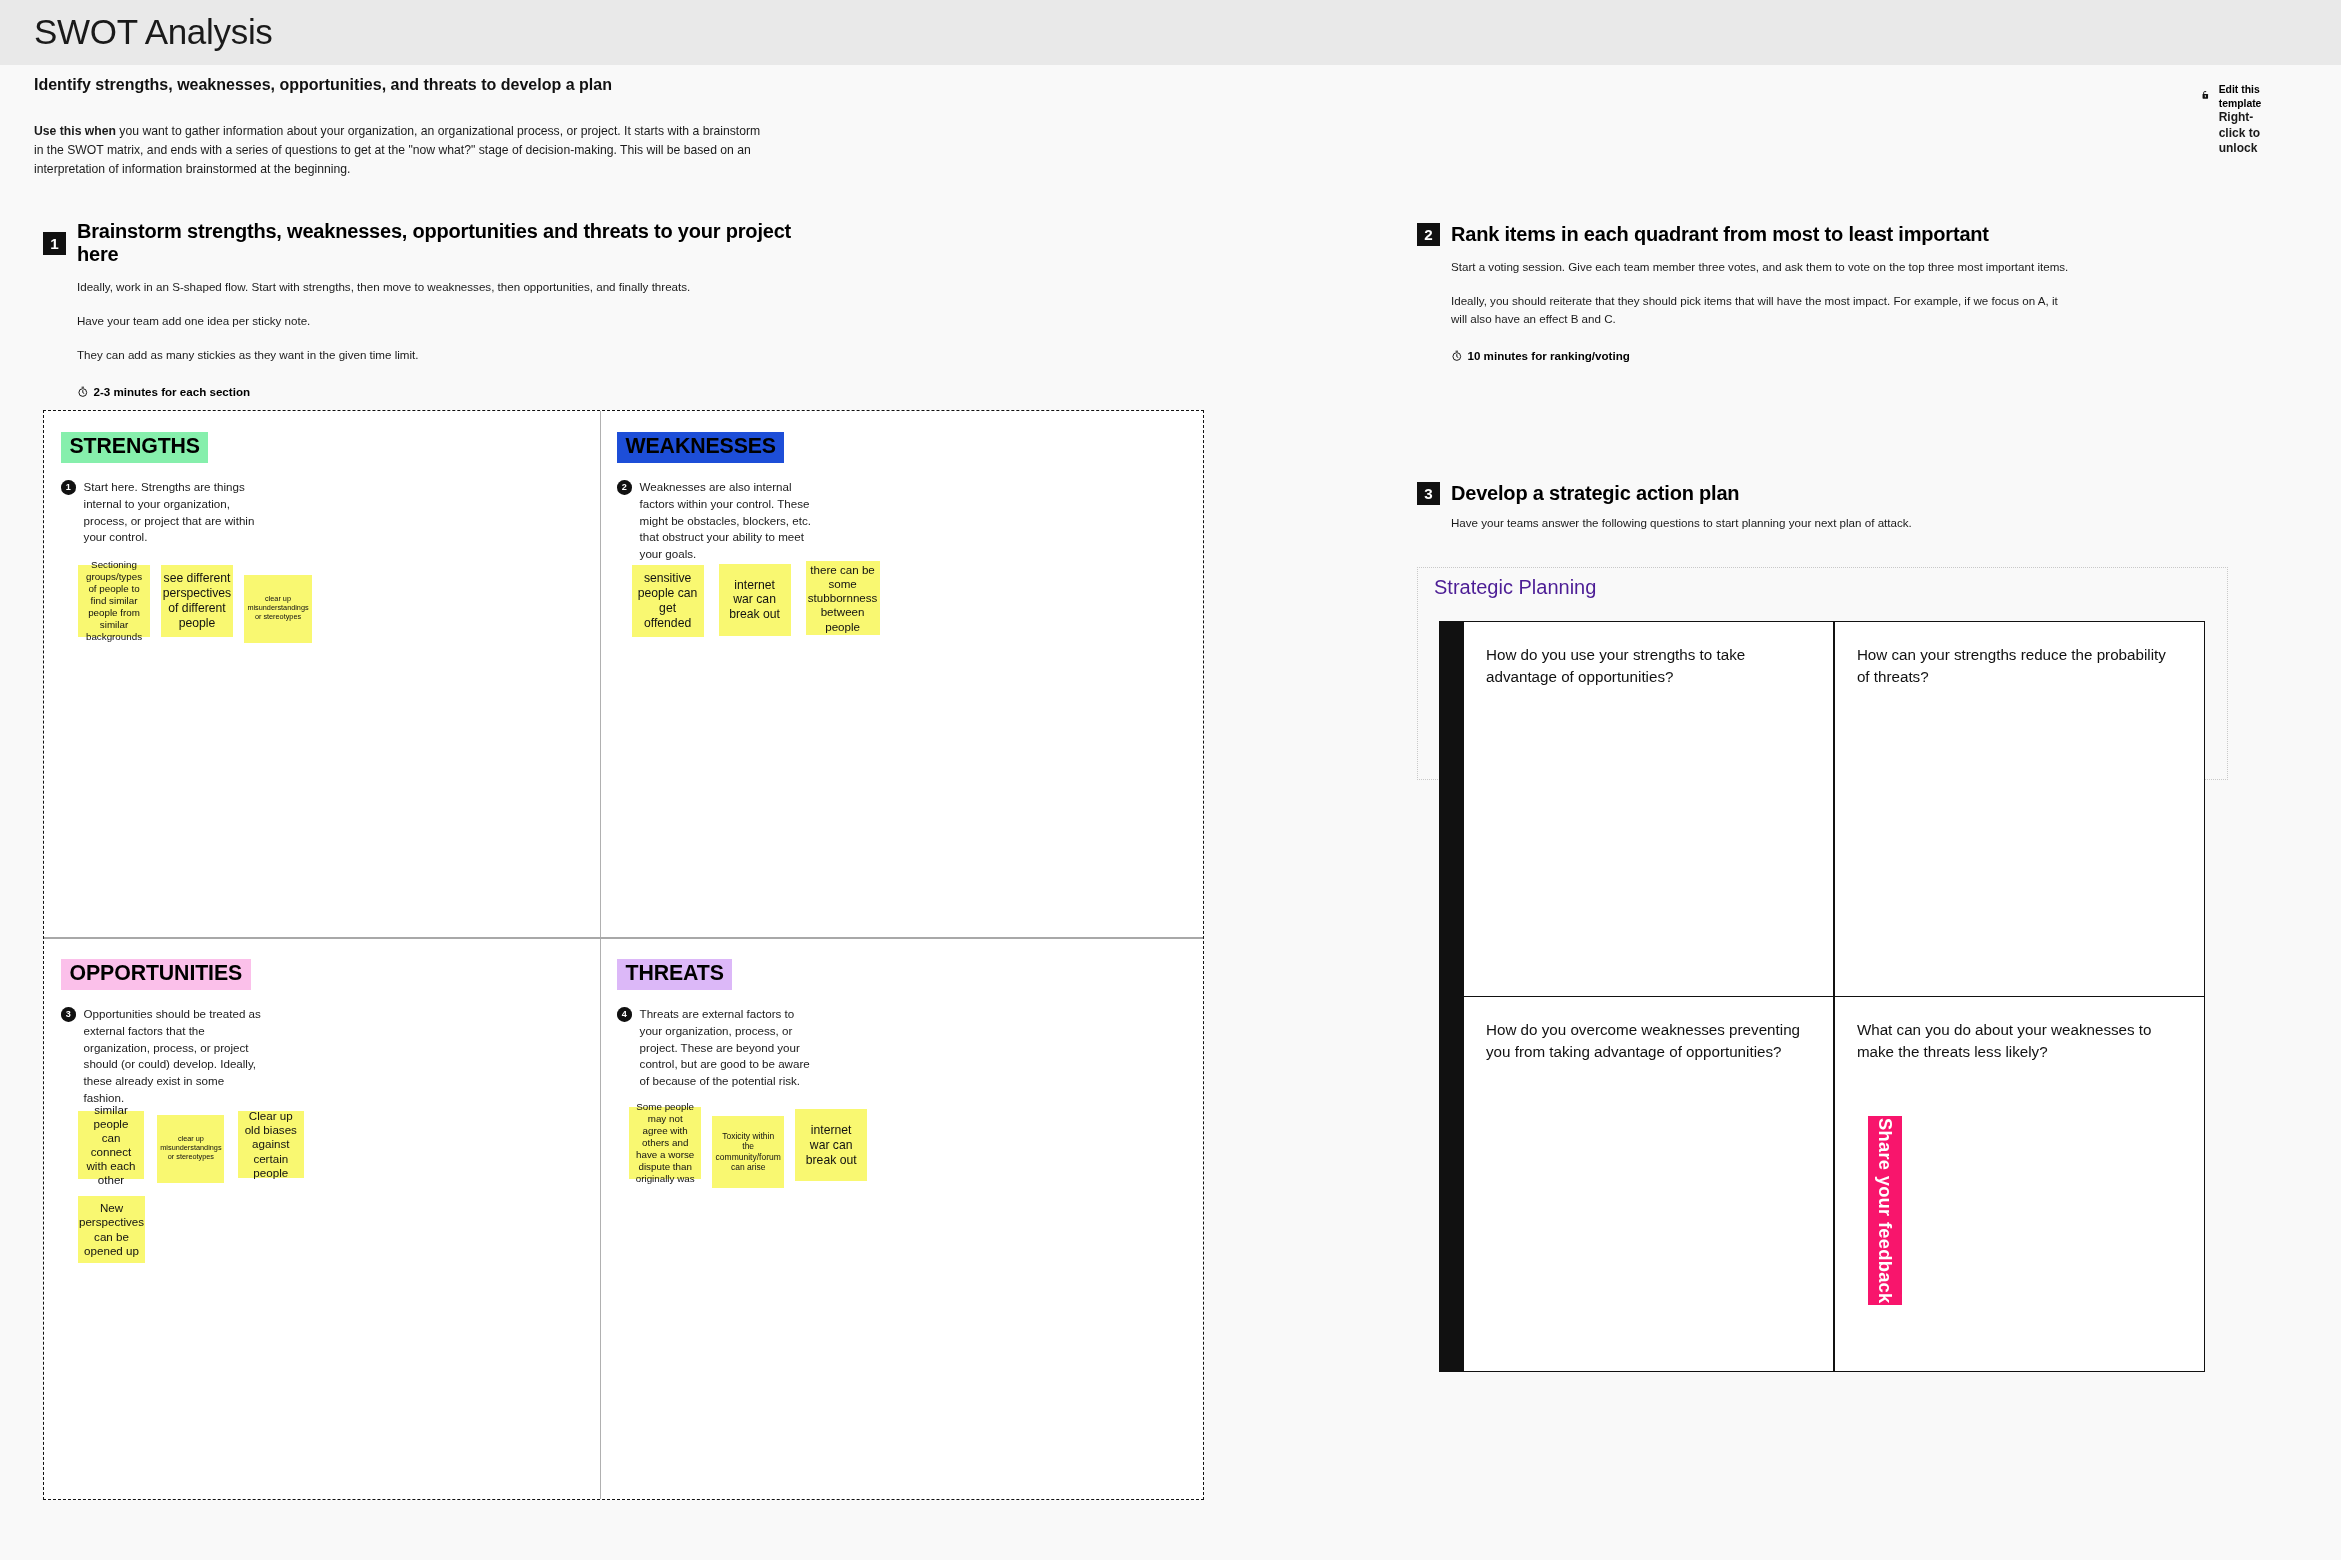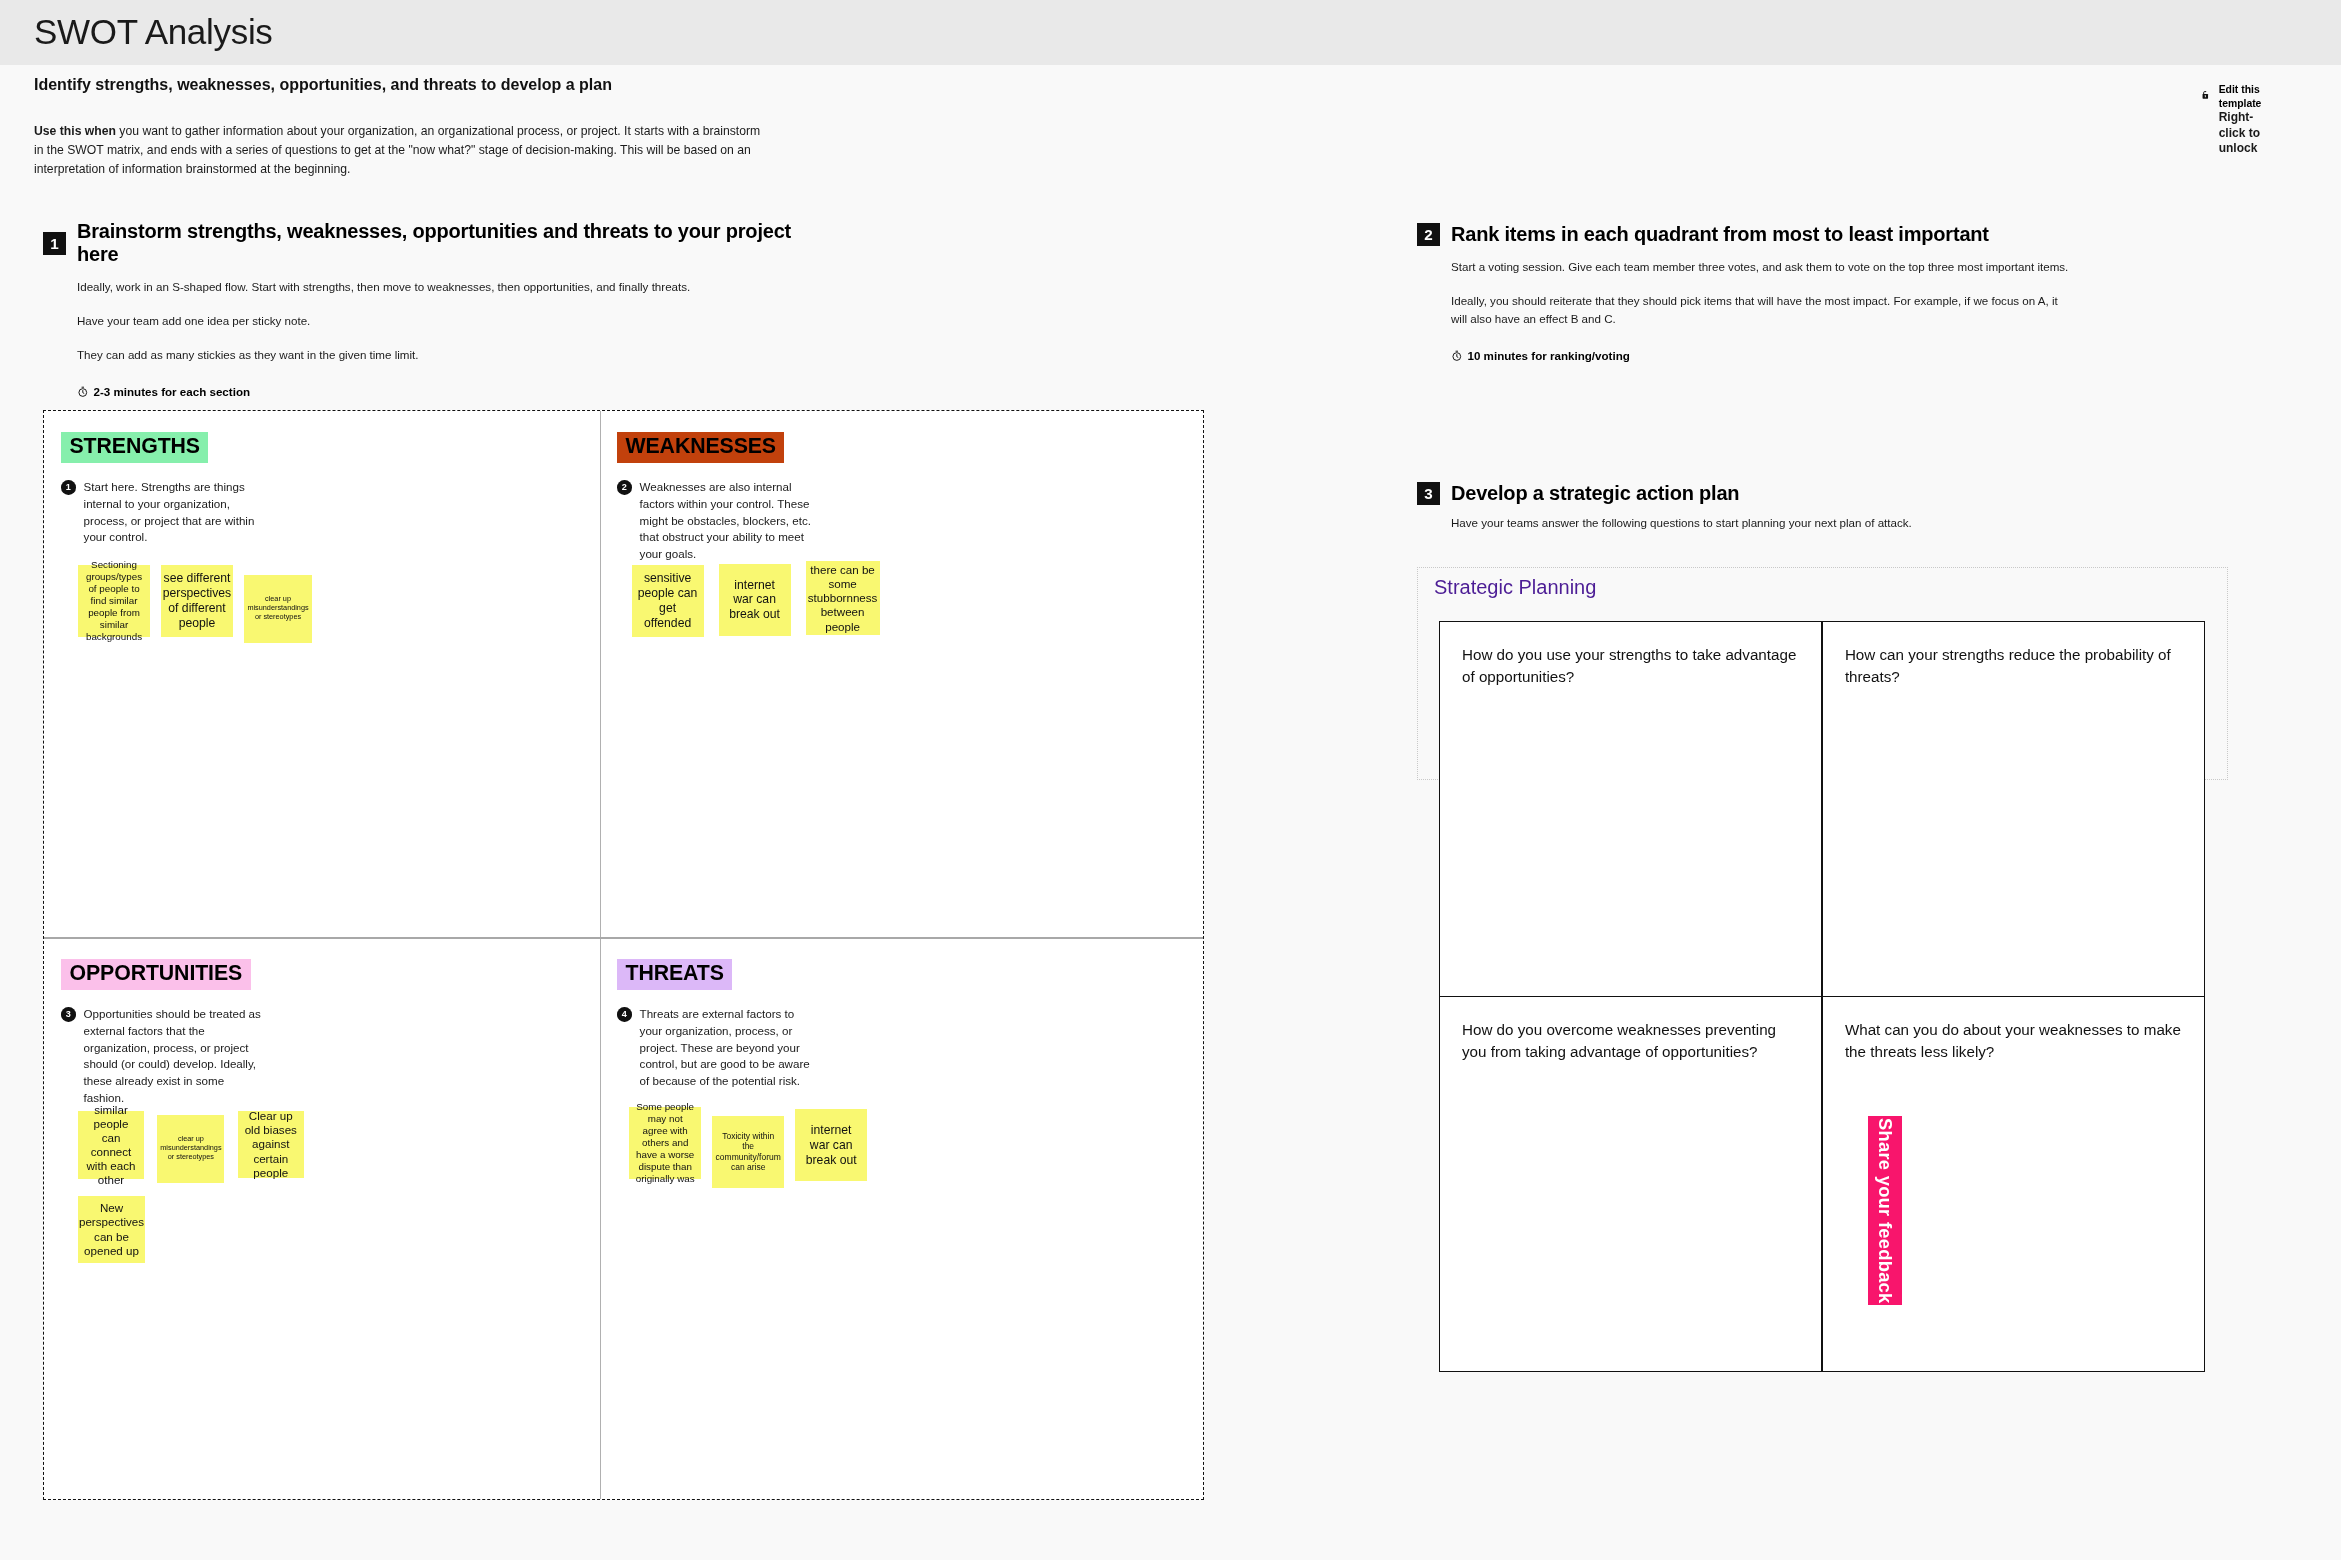--- a/index.html
+++ b/index.html
@@ -107,21 +107,21 @@
     border: 1.2px dotted #c9c9c9; background: transparent;
   }
   .sp-title {
     position: absolute; left: 1434px; top: 576px;
     font-size: 20px; font-weight: 400; color: #4c1d95;
   }
   .sp-grid {
     position: absolute; left: 1439px; top: 621px;
     width: 766px; height: 751px;
     display: grid; grid-template-columns: 1fr 1fr; grid-template-rows: 1fr 1fr;
-    background: #111; gap: 1.8px; border: 1.8px solid #111;
+    background: #111; gap: 1.8px; border: 1.8px solid #111; padding-left: 24px;
   }
   .sp-cell { background: #fff; padding: 22px 22px; }
   .sp-q { font-size: 15.2px; line-height: 1.45; color: #111; }
 
   
   .feedback-tab {
     position: absolute; right: 0; top: 1116px;
     width: 34px; height: 189px; background: #f8156c;
     display: flex; align-items: center; justify-content: center;
   }
@@ -215,21 +215,21 @@
         <div>Start here. Strengths are things internal to your organization, process, or project that are within your control.</div>
       </div>
       <div class="stickies" style="left:17px; top:133px; width:500px; gap:11px;">
         <div class="sticky" style="width:72px;height:72px;font-size:9.8px;">Sectioning groups/types of people to find similar people from similar backgrounds</div>
         <div class="sticky" style="width:72px;height:72px;font-size:12.2px;">see different perspectives of different people</div>
         <div class="sticky" style="width:68px;height:68px;font-size:7.3px;margin-top:9.8px;">clear up misunderstandings or stereotypes</div>
       </div>
     </div>
 
     <div class="quad" style="left:573px; top:21px; width:549px;">
-      <div class="quad-label" id="lbl-w" style="background: #c2410c;">WEAKNESSES</div>
+      <div class="quad-label" id="lbl-w" style="background: #1d4ed8;">WEAKNESSES</div>
       <div class="quad-desc">
         <div class="badge-num">2</div>
         <div>Weaknesses are also internal factors within your control. These might be obstacles, blockers, etc. that obstruct your ability to meet your goals.</div>
       </div>
       <div class="stickies" style="left:14.6px; top:133px; width:500px; gap:15px;">
         <div class="sticky" style="width:72px;height:72px;font-size:12.2px;">sensitive people can get offended</div>
         <div class="sticky" style="width:72px;height:72px;font-size:12.2px;margin-top:-1.2px;">internet war can break out</div>
         <div class="sticky" style="width:74px;height:74px;font-size:11.6px;margin-top:-3.7px;">there can be some stubbornness between people</div>
       </div>
     </div>

